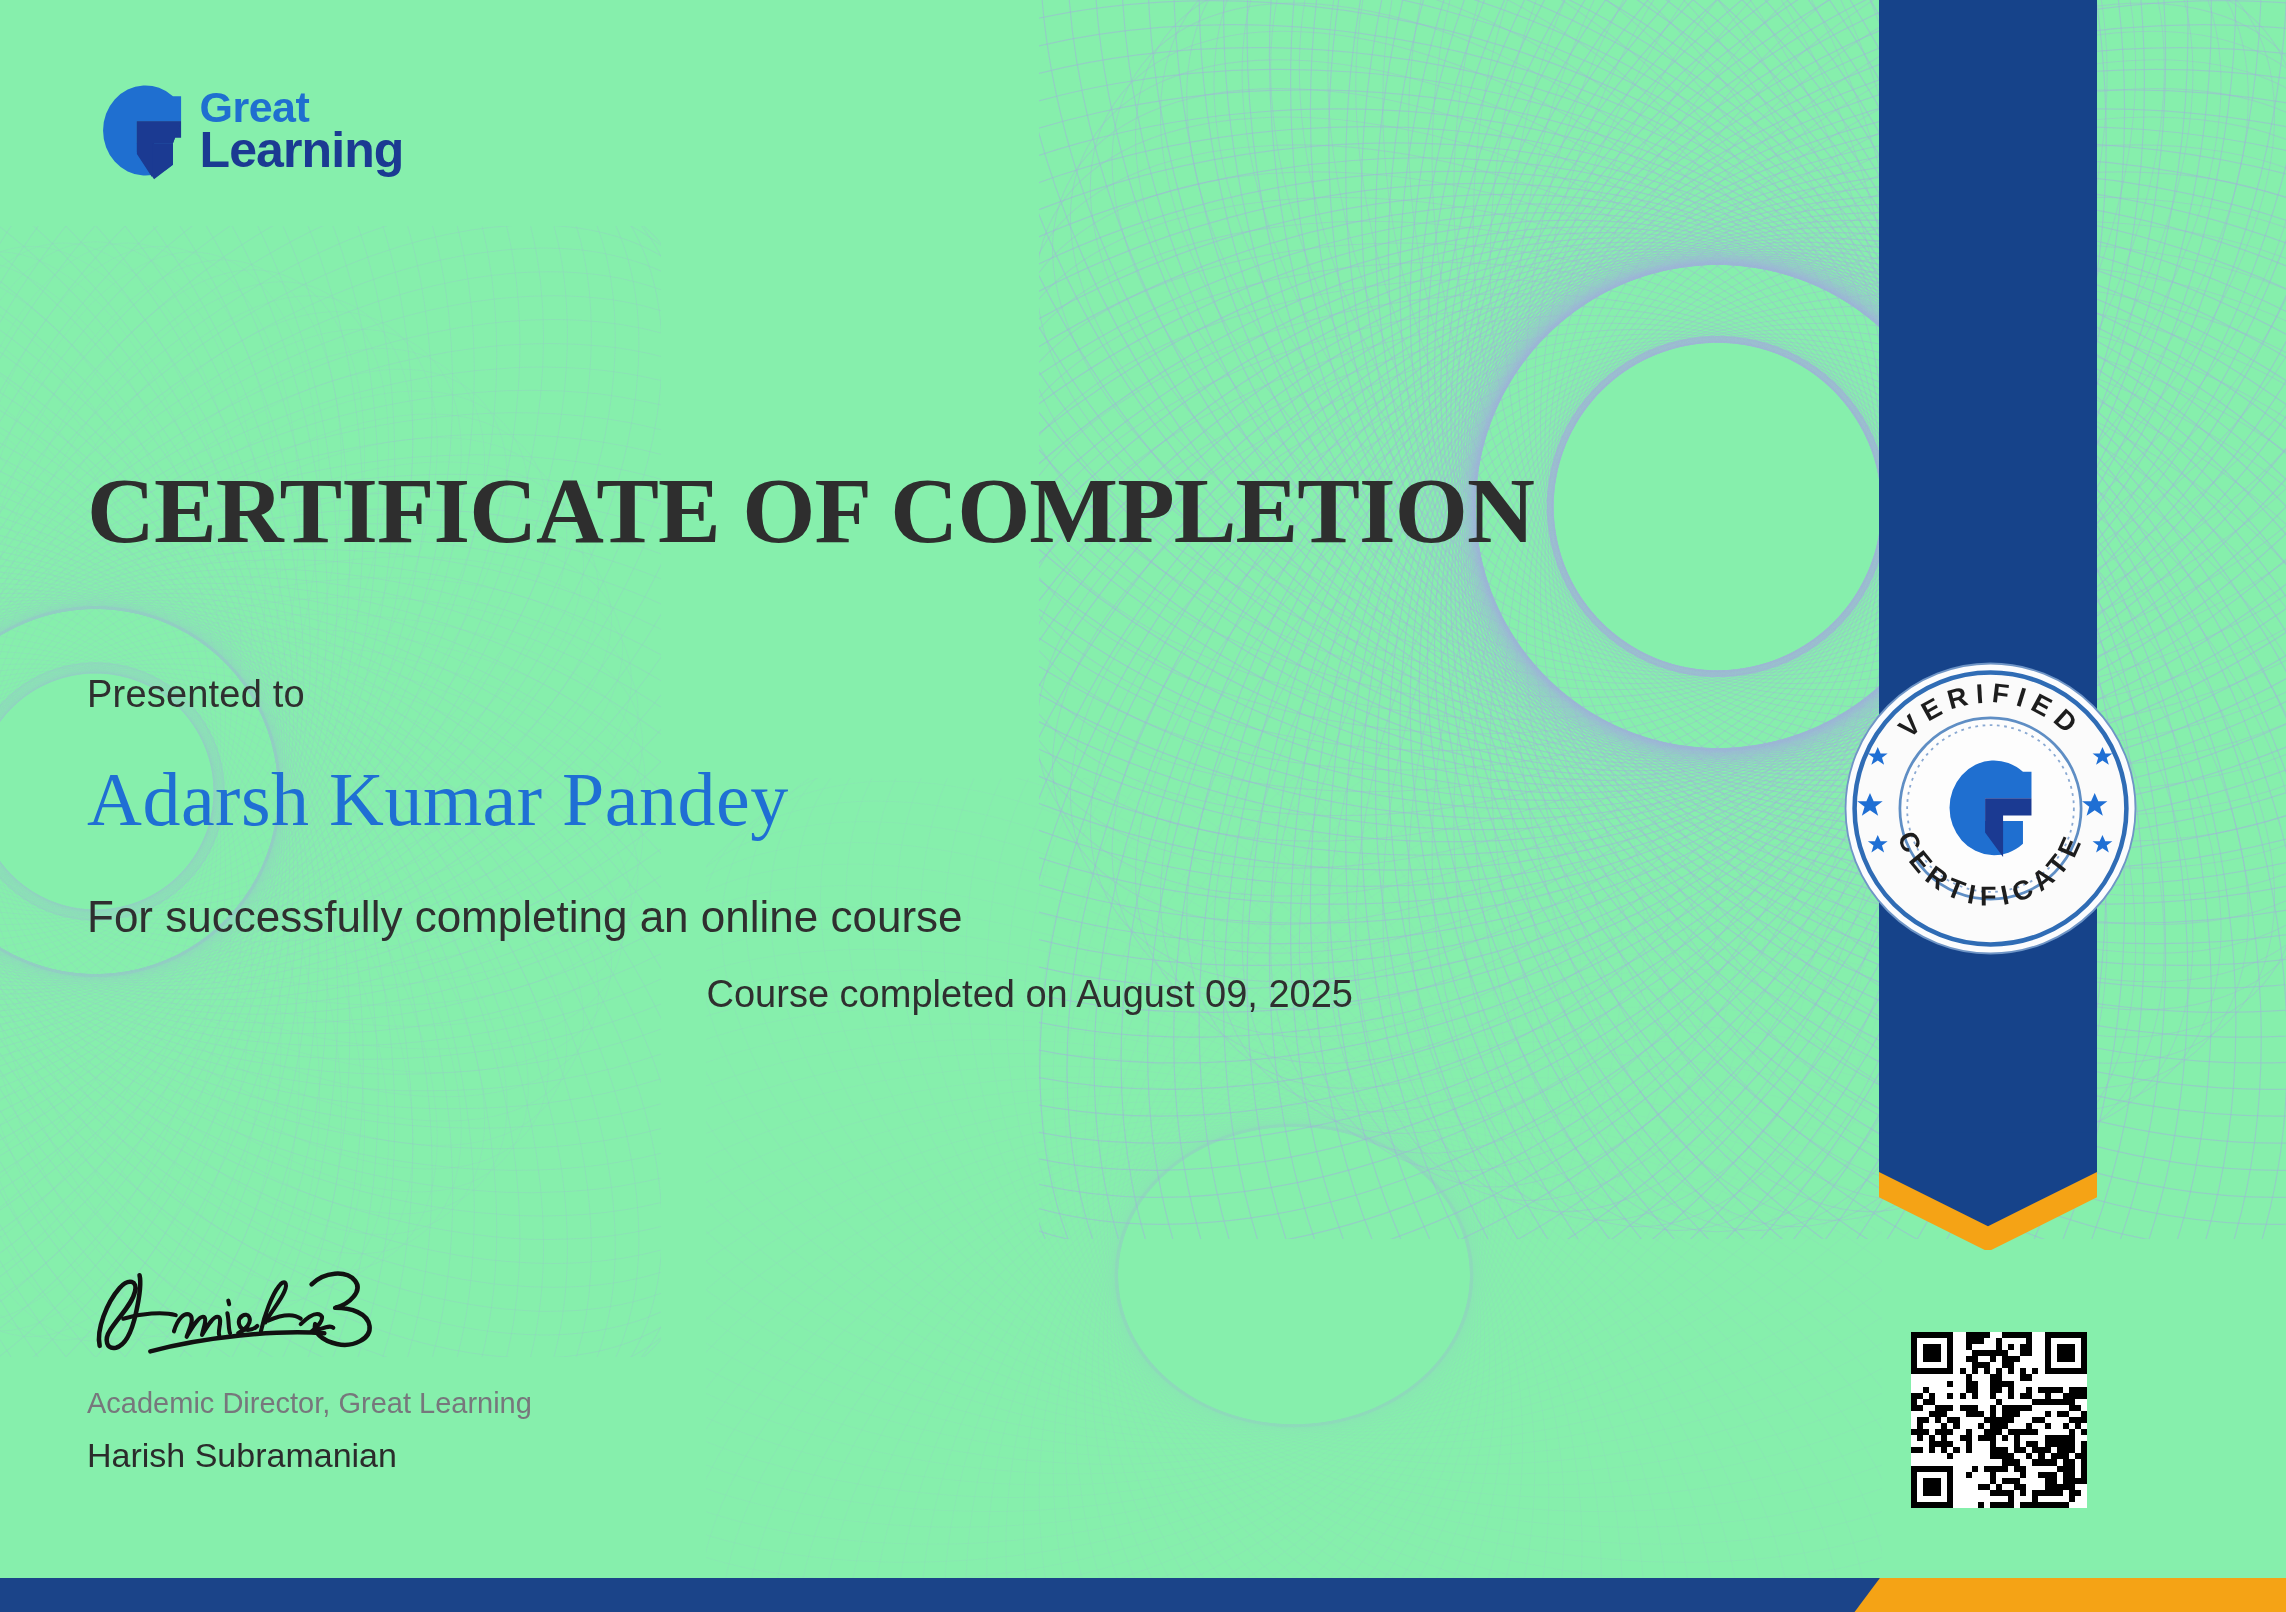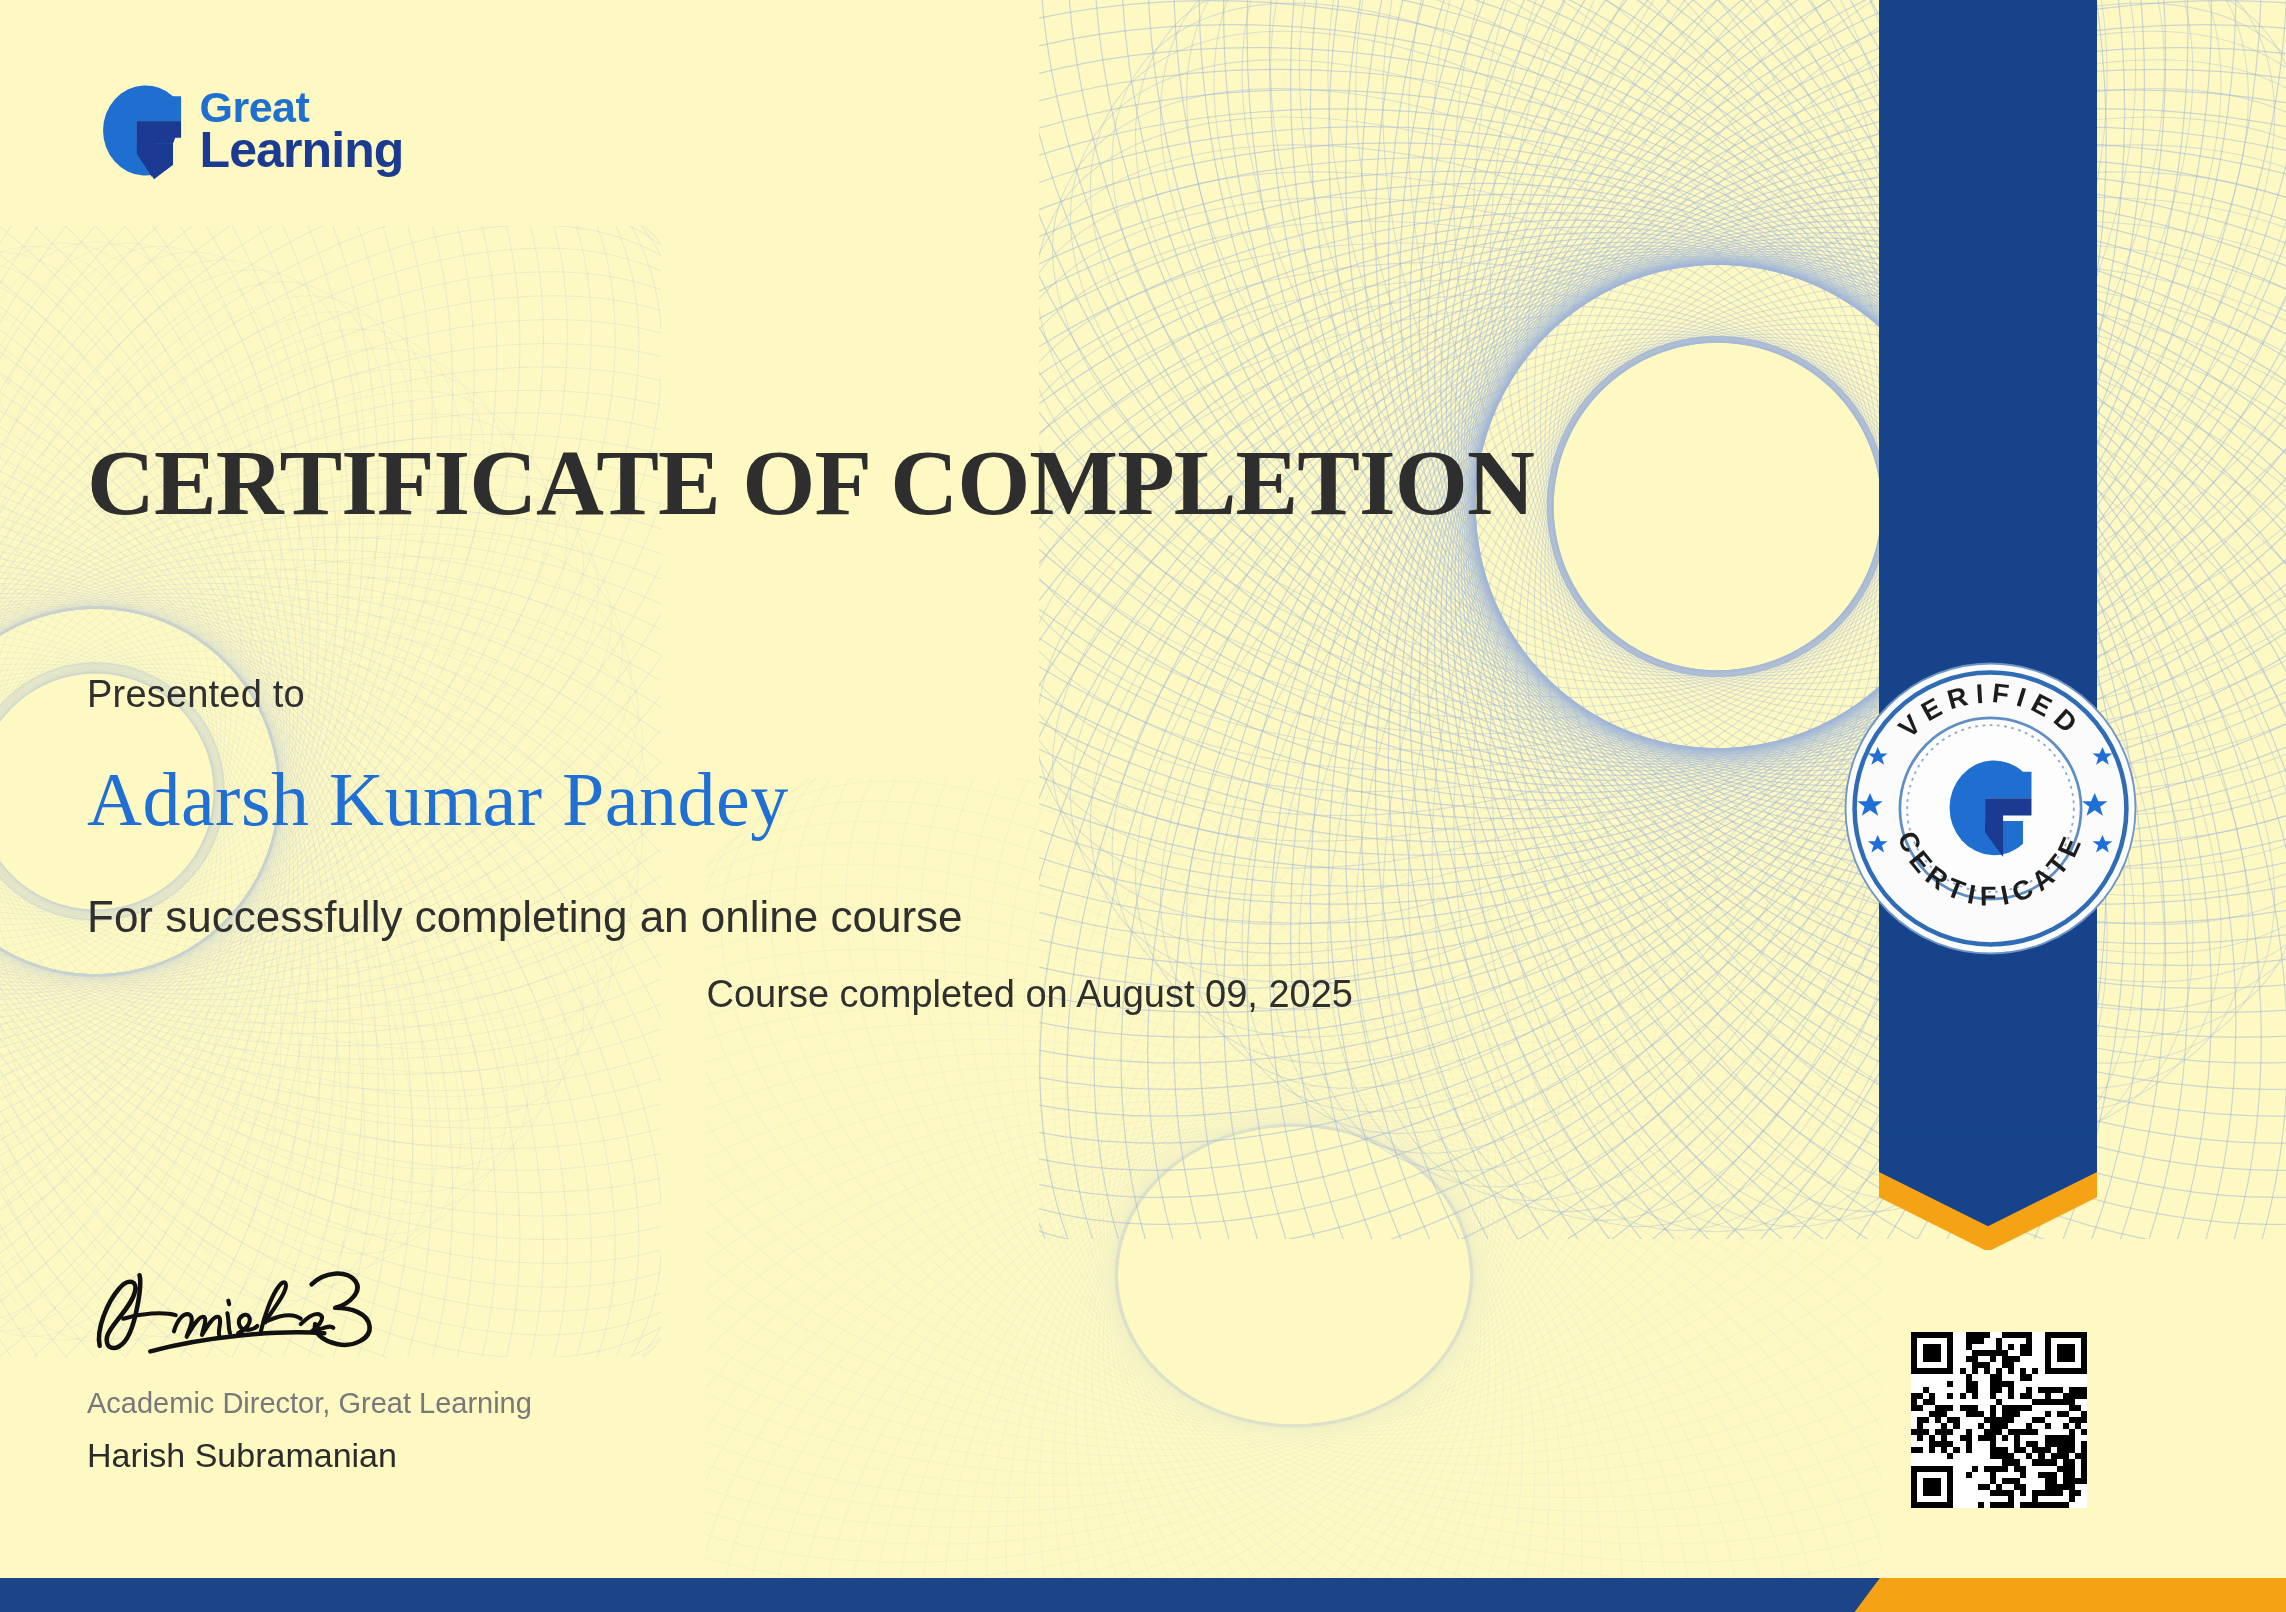--- a/index.html
+++ b/index.html
@@ -5,21 +5,21 @@
   html,body{margin:0;padding:0;background:#ffffff;}
   body{
     width:2287px;height:1612px;overflow:hidden;position:relative;
     font-family:"Liberation Sans",sans-serif;
     background:#fdfdff;
   }
 
   
   #cert{
     position:absolute;inset:0;
-    background:#fef9c3;
+    background:#86efac;
     overflow:hidden;
     text-decoration:underline;
   }
 
   
   .guilloche{position:absolute;pointer-events:none;}
   #guilloche-right{ right:-109px; top:-226px; width:1357px; height:1465px; opacity:.95;}
   #guilloche-left{ left:-470px; top:226px; width:1131px; height:1131px; opacity:.55;}
   #guilloche-bottom{ left:706px; top:778px; width:1176px; height:995px; opacity:.35;}
 
@@ -28,21 +28,21 @@
   #ribbon-body{width:218px;height:1133px;background:#16438a;}
 
   
   #logo{position:absolute;left:87px;top:80px;display:flex;align-items:center;gap:14.5px;}
   #logo-wordmark{line-height:.92;}
   .logo-line1{font-size:43px;font-weight:700;color:#1f6fd0;letter-spacing:-0.5px;}
   .logo-line2{font-size:50px;font-weight:700;color:#1b3a92;letter-spacing:-0.9px;}
 
   
   #title{
-    position:absolute;left:87px;top:428px;
+    position:absolute;left:87px;top:456px;
     font-family:"Liberation Serif",serif;
     font-weight:700;font-size:94px;color:#2e2e2e;
     letter-spacing:-0.9px;white-space:nowrap;
   }
 
   
   #body-block{position:absolute;left:87px;top:651px;width:1266px;}
   #presented-to{font-size:38px;color:#2f2f2f;letter-spacing:0.2px;margin-top:22px;}
   #recipient-name{
     font-family:"Liberation Serif",serif;

